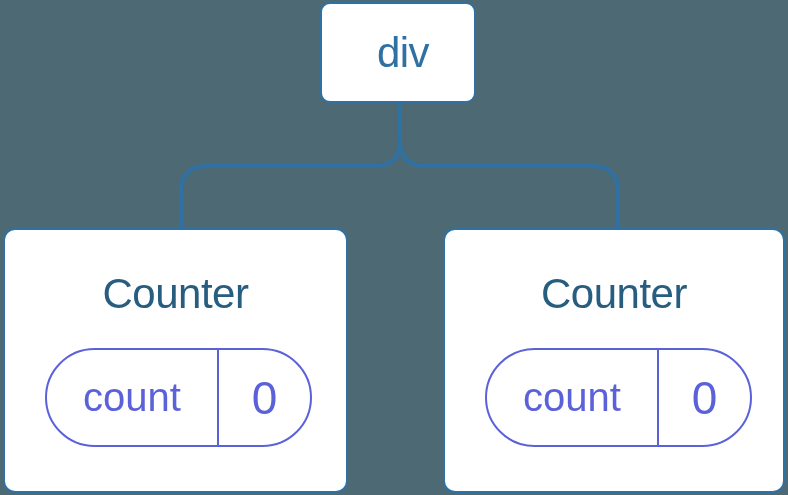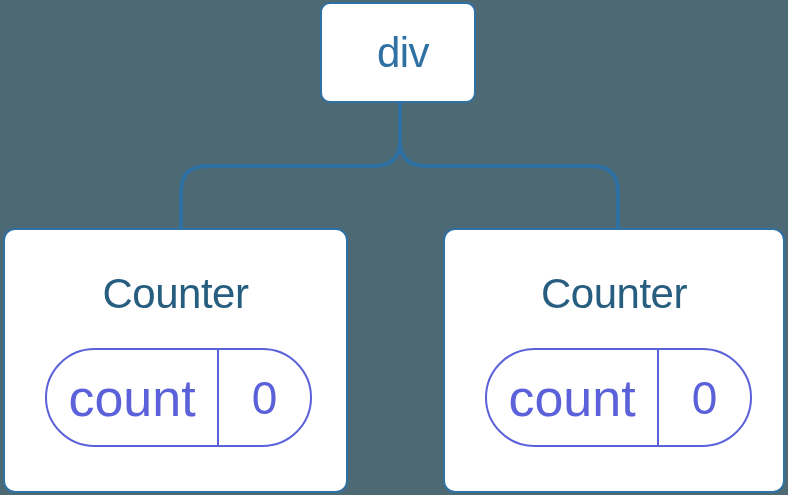--- a/index.html
+++ b/index.html
@@ -79,21 +79,21 @@
     display: flex;
     overflow: hidden;
     background: var(--color-node-bg);
   }
   .state-name-section {
     width: 172px;
     border-right: 2px solid var(--color-state-purple);
     display: flex; align-items: center; justify-content: center;
   }
   .state-name {
-    font-size: 52px;
+    font-size: 40px;
     font-weight: 400;
     color: var(--color-state-purple);
   }
   .state-value-section {
     flex: 1;
     display: flex; align-items: center; justify-content: center;
   }
   .state-value {
     font-size: 46px;
     font-weight: 400;

